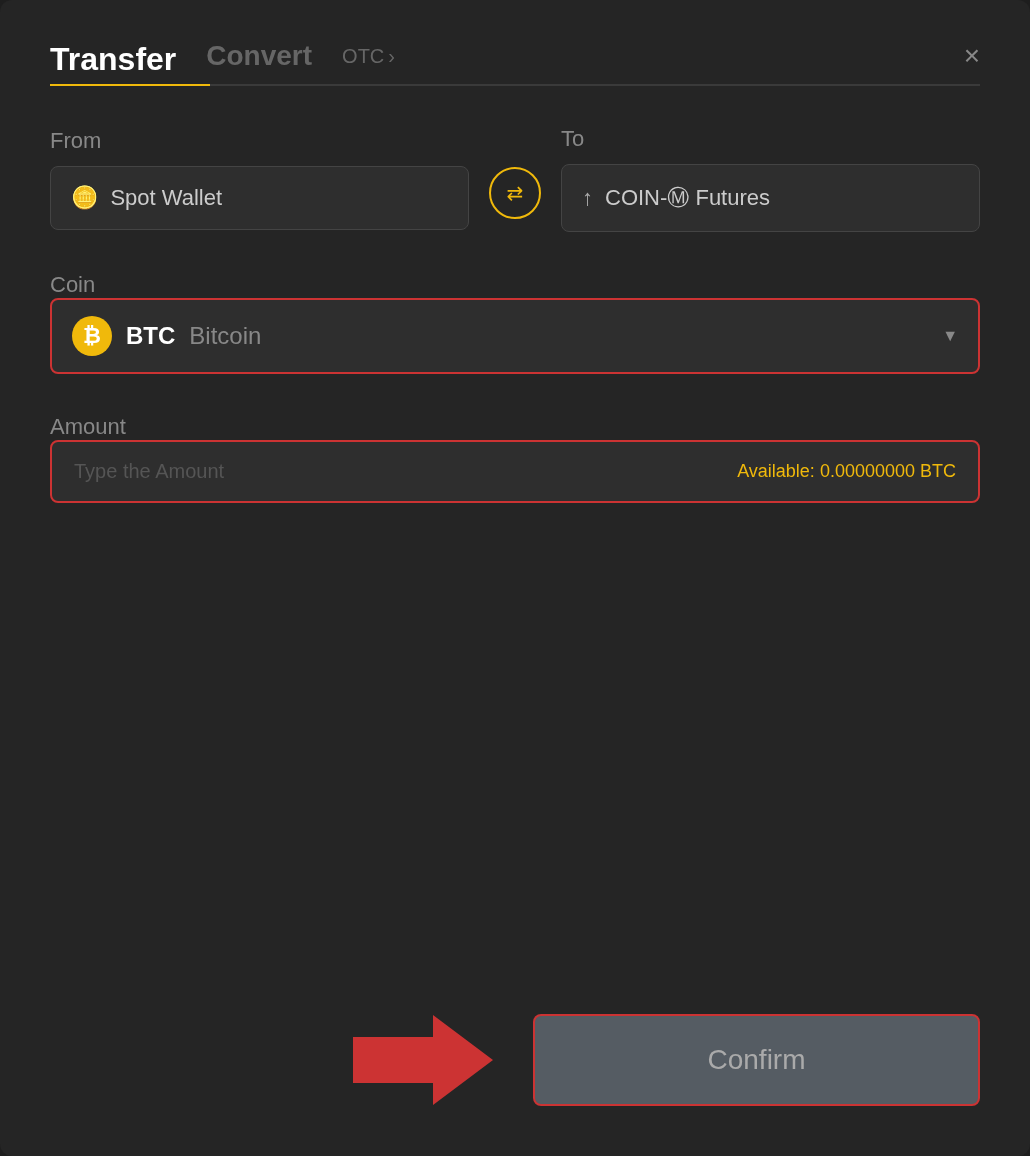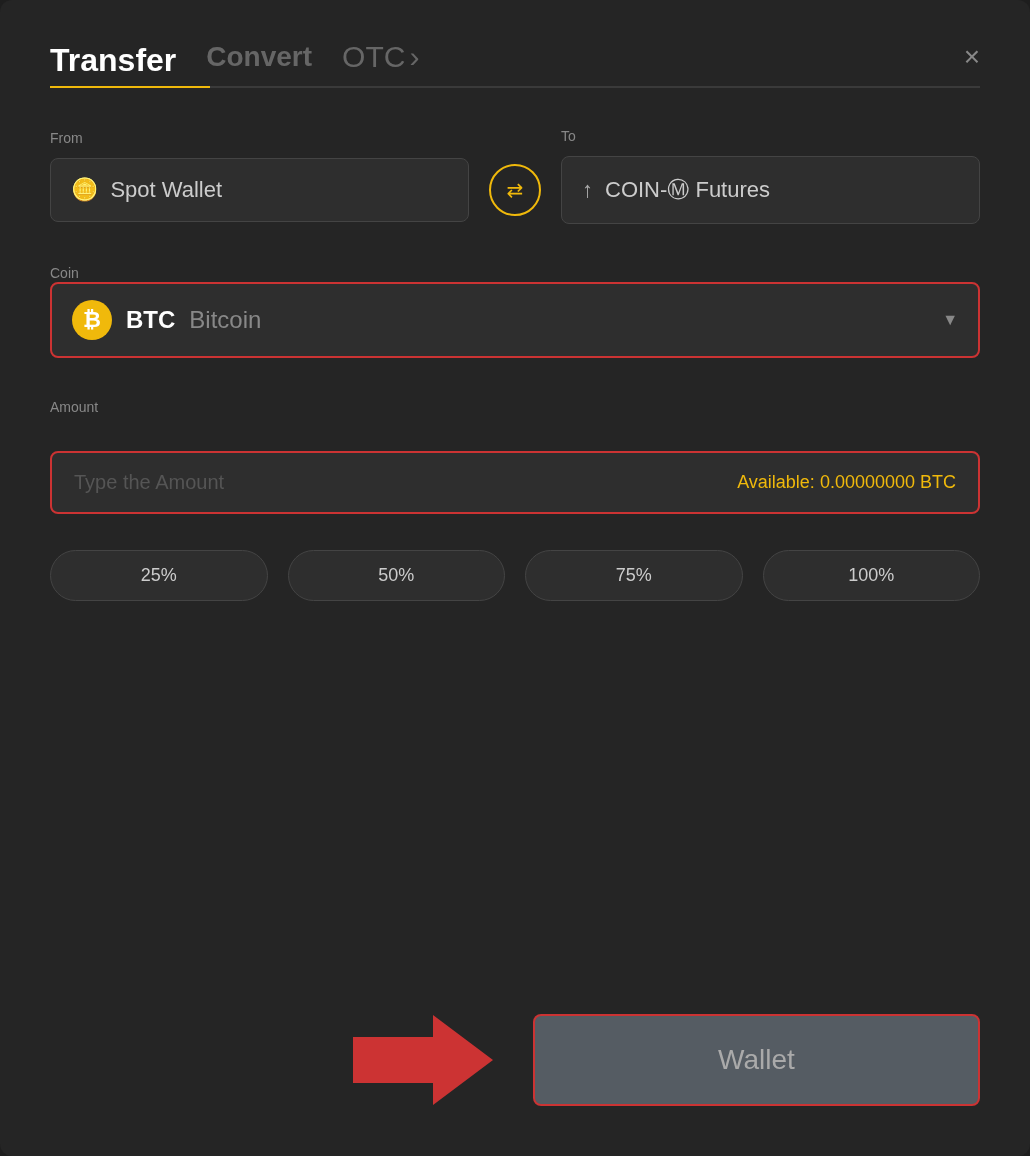--- a/index.html
+++ b/index.html
@@ -42,21 +42,21 @@
 
     .tab-convert {
       font-size: 28px;
       font-weight: 700;
       color: #666666;
       cursor: pointer;
       padding-bottom: 12px;
     }
 
     .tab-otc {
-      font-size: 30px;
+      font-size: 20px;
       font-weight: 400;
       color: #666666;
       cursor: pointer;
       padding-bottom: 12px;
       display: flex;
       align-items: center;
       gap: 4px;
     }
 
     .close-btn {
@@ -96,21 +96,21 @@
       margin-bottom: 40px;
     }
 
     .from-to-group {
       display: flex;
       flex-direction: column;
       flex: 1;
     }
 
     .field-label {
-      font-size: 14px;
+      font-size: 22px;
       color: #888888;
       margin-bottom: 12px;
     }
 
     .wallet-box {
       background: #2e2e2e;
       border: 1px solid #444444;
       border-radius: 8px;
       padding: 18px 20px;
       display: flex;
@@ -208,21 +208,20 @@
     }
 
     .amount-box {
       background: #2e2e2e;
       border: 2px solid #cc3333;
       border-radius: 8px;
       padding: 18px 22px;
       display: flex;
       align-items: center;
       justify-content: space-between;
-      margin-top: 35px;
     }
 
     .amount-placeholder {
       font-size: 20px;
       color: #555555;
     }
 
     .amount-available {
       font-size: 18px;
       color: #888888;
@@ -331,32 +330,26 @@
     <span class="field-label">Amount</span>
     <div class="amount-box">
       <span class="amount-placeholder">Type the Amount</span>
       <span class="amount-available">
         <span>Available:</span>
         <span style="color:#f0b90b;">0.00000000 BTC</span>
       </span>
     </div>
   </div>
 
-  <div class="pct-buttons">
-    <button class="pct-btn">25%</button>
-    <button class="pct-btn">50%</button>
-    <button class="pct-btn">75%</button>
-    <button class="pct-btn">100%</button>
-  </div>
 
   <div class="bottom-section">
 
     <div style="flex:1; display:flex; align-items:center; justify-content:flex-end; padding-right: 40px;">
 
       <svg width="140" height="90" viewBox="0 0 140 90">
         <polygon points="0,22 80,22 80,0 140,45 80,90 80,68 0,68" fill="#cc3333"></polygon>
       </svg>
     </div>
 
-    <button class="confirm-btn" style="flex:1;">Wallet</button>
+    <button class="confirm-btn" style="flex:1;">Confirm</button>
   </div>
 
 </div>
 
 </body></html>

